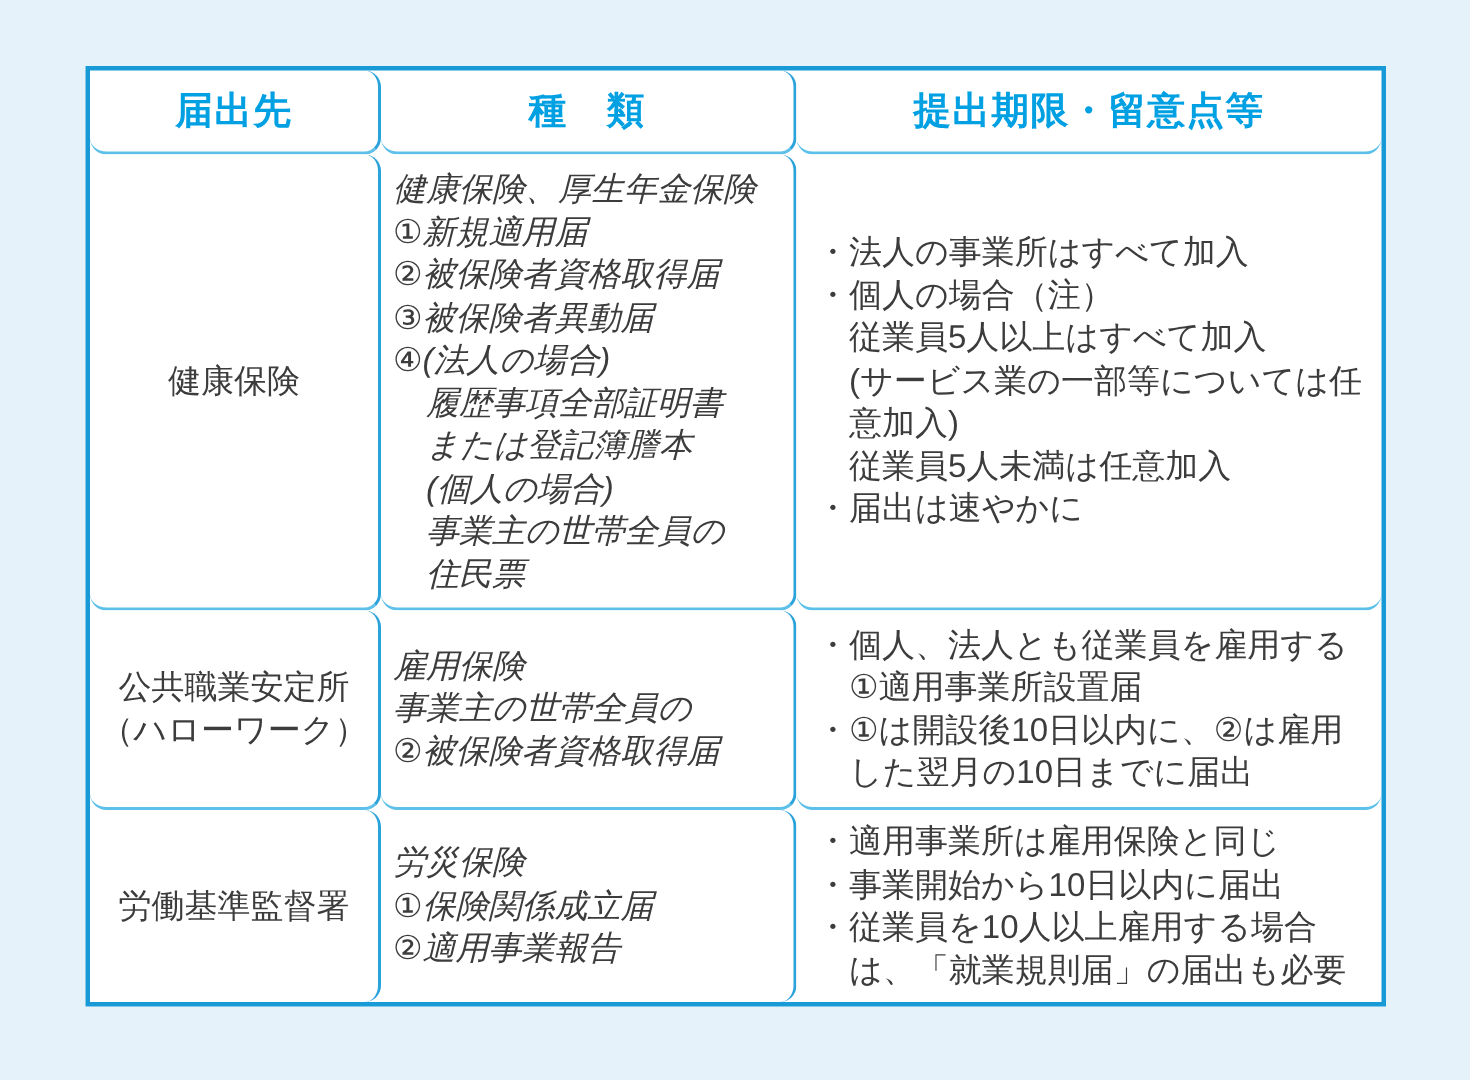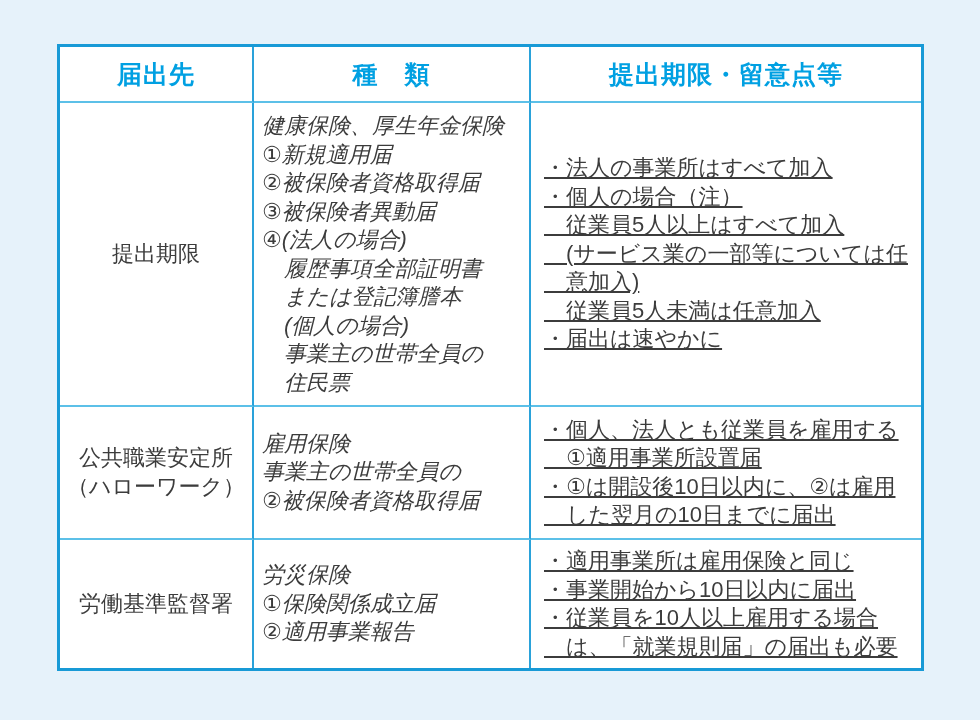--- a/index.html
+++ b/index.html
@@ -28,20 +28,21 @@
     grid-template-columns: 194px 277px auto;
     grid-template-rows: 56px 304px 133px auto;
   }
   .cell {
     display: flex;
     overflow: hidden;
     color: var(--body-text);
     font-size: 22px;
     line-height: 28.5px;
     white-space: pre-line;
+    border-radius: 11px;
   }
   .cell.b-right  { border-right: 2px solid var(--vertical-grid); }
   .cell.b-bottom { border-bottom: 2px solid var(--horizontal-grid); }
   .header-cell {
     align-items: center;
     justify-content: center;
     color: var(--header-text);
     font-weight: bold;
     font-size: 25px;
     letter-spacing: 1px;
@@ -59,33 +60,32 @@
     font-style: italic;
   }
   .type-cell.va-top {
     align-items: flex-start;
     padding-top: 9px;
   }
   .notes-cell {
     align-items: center;
     padding-left: 13px;
     padding-right: 4px;
-    text-decoration: underline;
   }
 </style>
 </head>
 <body>
 
 <div class="table-wrap">
 
   <div class="cell header-cell b-right b-bottom">届出先</div>
   <div class="cell header-cell b-right b-bottom">種　類</div>
   <div class="cell header-cell b-bottom">提出期限・留意点等</div>
 
-  <div class="cell dest-cell b-right b-bottom">提出期限</div>
+  <div class="cell dest-cell b-right b-bottom">健康保険</div>
   <div class="cell type-cell va-top b-right b-bottom">健康保険、厚生年金保険
 ①新規適用届
 ②被保険者資格取得届
 ③被保険者異動届
 ④(法人の場合)
 　履歴事項全部証明書
 　または登記簿謄本
 　(個人の場合)
 　事業主の世帯全員の
 　住民票</div>

